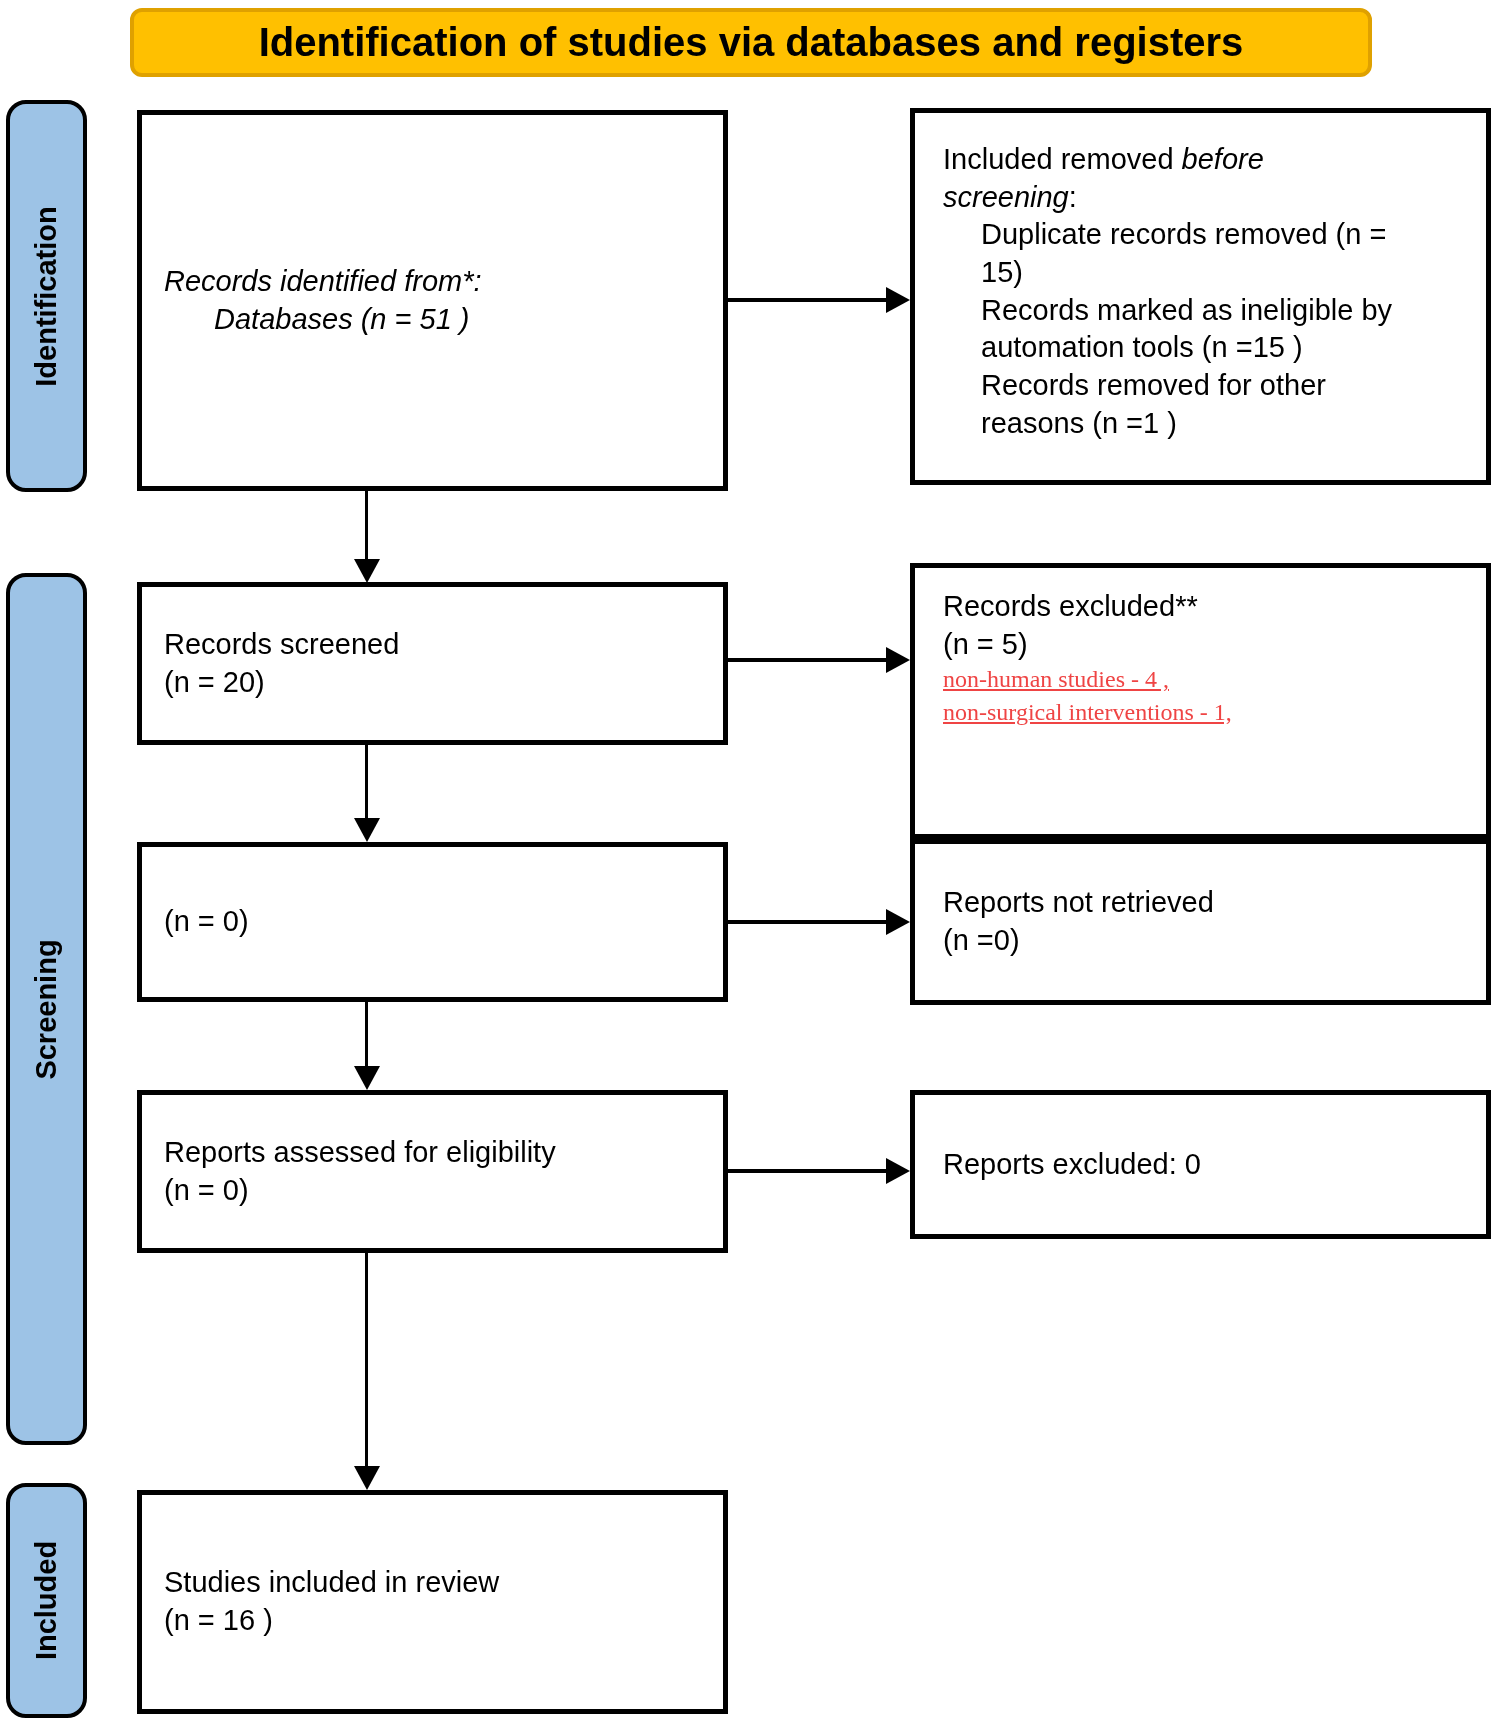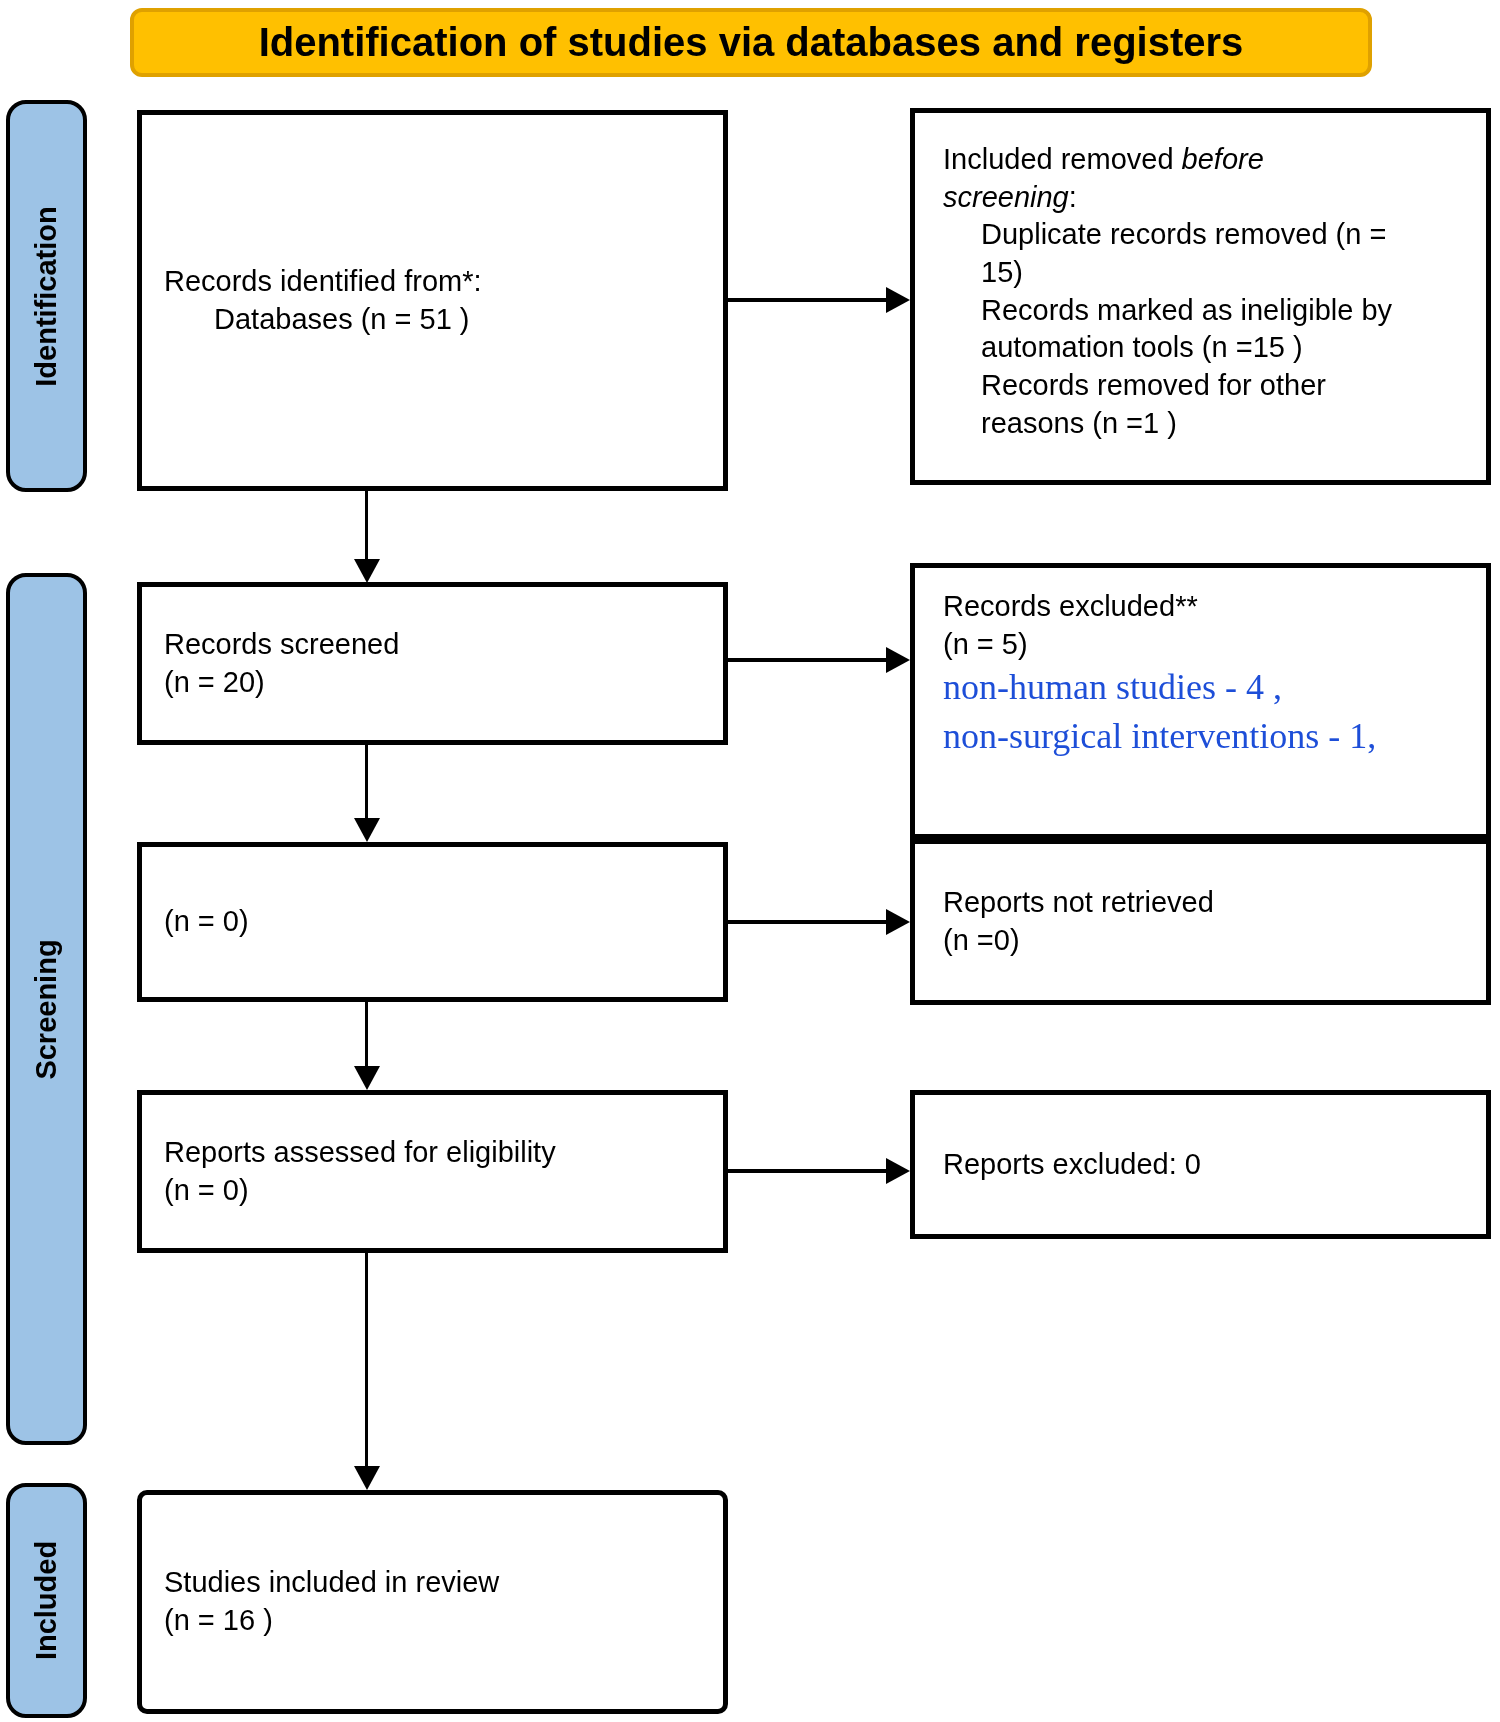--- a/index.html
+++ b/index.html
@@ -32,39 +32,39 @@
 
   
   .box {
     position:absolute; background:#fff; border:5px solid #000;
     box-sizing:border-box; display:flex; flex-direction:column;
     justify-content:center; font-size:29px; line-height:1.3;
   }
   .leftcol { left:137px; width:591px; padding-left:22px; padding-right:14px; }
   .rightcol { left:910px; width:581px; padding-left:28px; padding-right:14px; }
 
-  .box-b1 { top:110px; height:381px; }
+  .box-b1 { top:110px; height:381px;font-style:italic; }
   .box-b2 { top:582px; height:163px; }
   .box-b3 { top:842px; height:160px; }
   .box-b4 { top:1090px; height:163px; }
-  .box-b5 { top:1490px; height:224px;border-radius:10px; }
+  .box-b5 { top:1490px; height:224px; }
 
   .box-r1 { top:108px; height:377px; justify-content:flex-start; padding-top:28px; }
   .box-r2 { top:563px; height:276px; justify-content:flex-start; padding-top:20px; }
   .box-r3 { top:839px; height:166px; }
   .box-r4 { top:1090px; height:149px; }
 
   .indent1 { margin-left:50px; }
   .hang { margin-left:38px; max-width:440px; }
   .intro { max-width:380px; }
   .em { font-style:italic; }
 
   .reason {
-    font-family:"Liberation Serif", serif; font-size:36px; line-height:1.35;
-    color:#1d4ed8; max-width:505px;
+    font-family:"Liberation Serif", serif; font-size:24px; line-height:1.35;
+    color:#ef4444; max-width:505px;text-decoration:underline;
   }
 
   
   .vline { position:absolute; left:365px; width:3px; background:#000; }
   .hline { position:absolute; height:4px; background:#000; }
   .head-down {
     position:absolute; left:354px; width:0; height:0;
     border-left:13px solid transparent; border-right:13px solid transparent;
     border-top:24px solid #000;
   }

